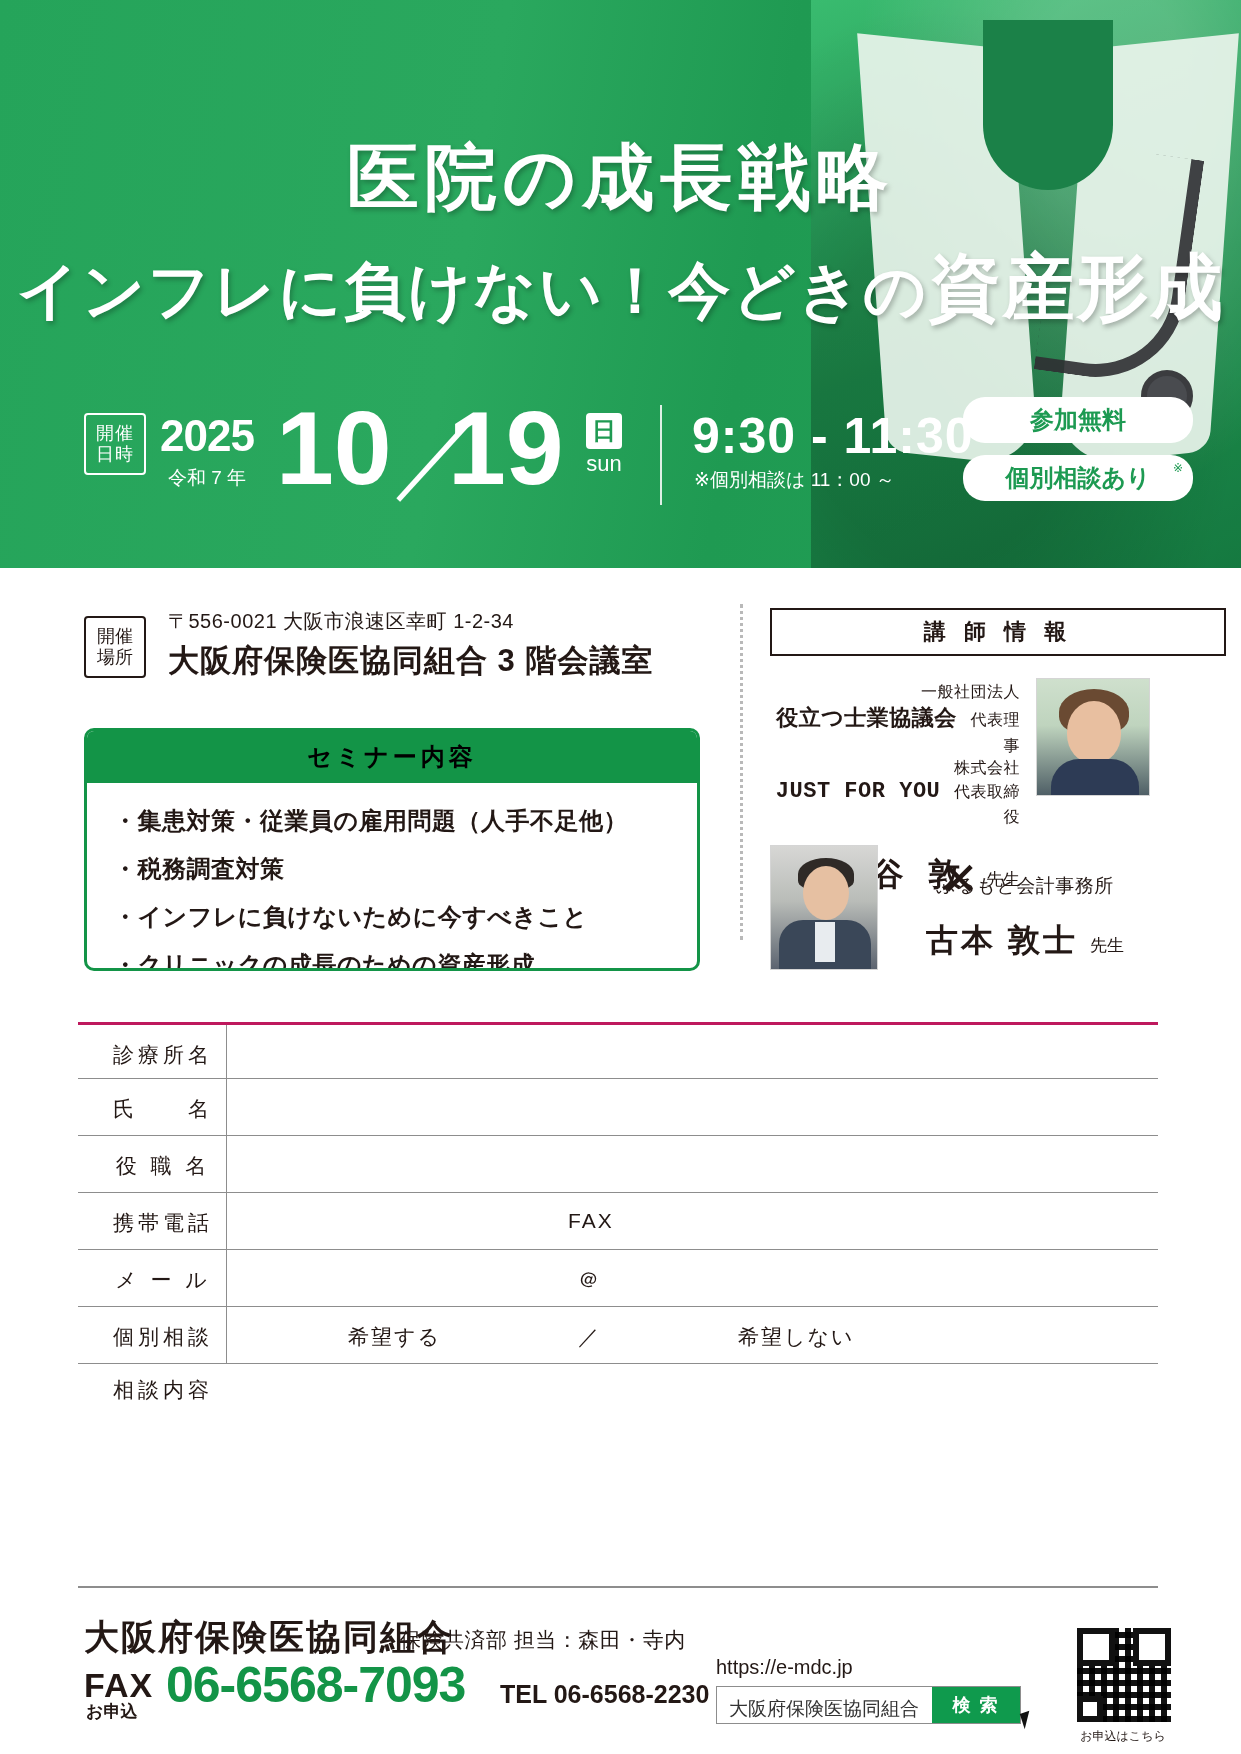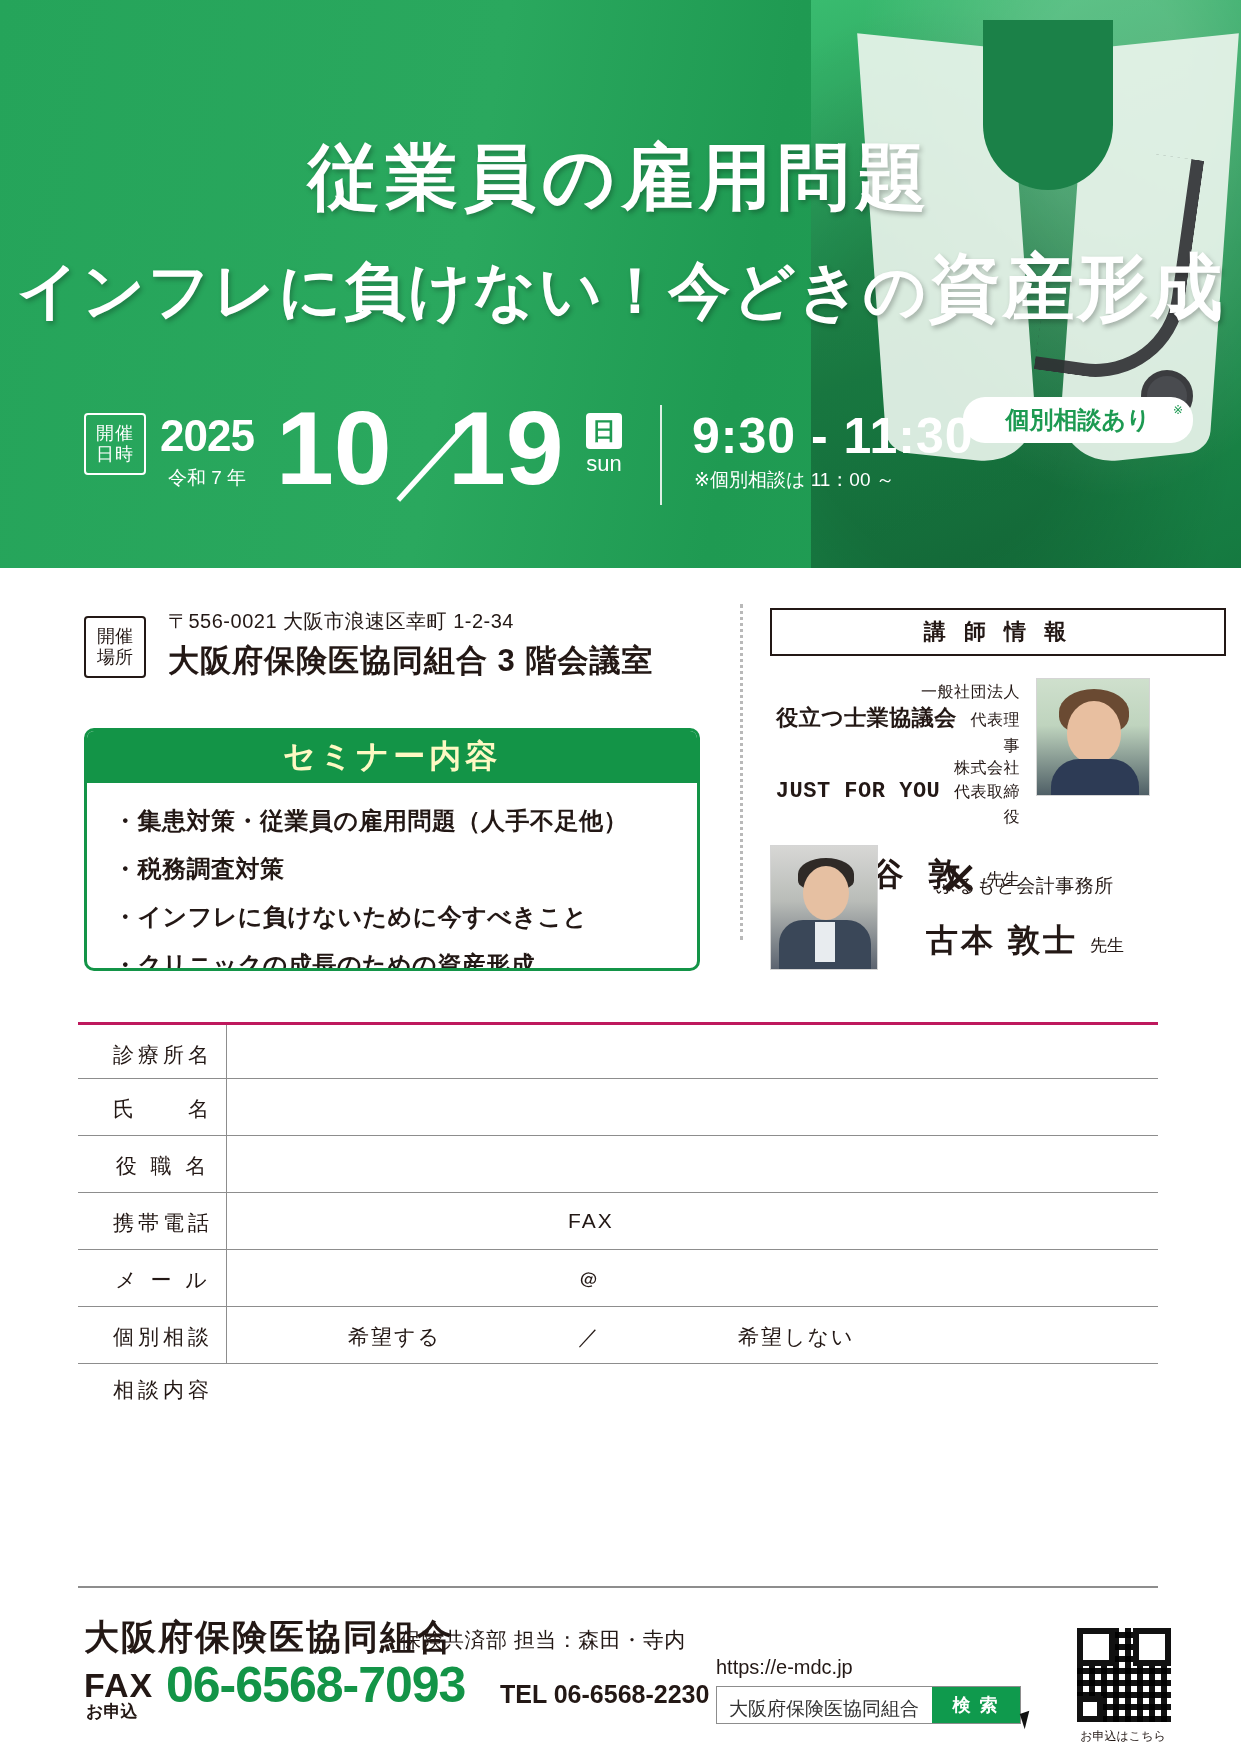--- a/index.html
+++ b/index.html
@@ -117,22 +117,22 @@
     position:absolute; left:740px; top:604px; height:336px; width:0;
     border-left:3px dotted #b9b9b9;
   }
 
   
   .content-box{
     position:absolute; left:84px; top:728px; width:616px; height:243px;
     border:3px solid #139447; border-radius:10px; background:#fff; overflow:hidden;
   }
   .content-head{
-    height:52px; background:#139447; color:#fef9c3; display:flex; align-items:center; justify-content:center;
-    font-size:32px; font-weight:bold; letter-spacing:4px;
+    height:52px; background:#139447; color:#000000; display:flex; align-items:center; justify-content:center;
+    font-size:24px; font-weight:bold; letter-spacing:4px;
   }
   .content-list{ padding:22px 0 0 26px; }
   .content-list li{
     list-style:none; font-size:24px; font-weight:bold; letter-spacing:.5px;
     margin-bottom:16px; color:#231815;
   }
 
   
   .sp-title{
     position:absolute; left:770px; top:608px; width:456px; height:48px;
@@ -238,21 +238,21 @@
     <div class="coat">
       <div class="lapelL"></div>
         <div class="lapelR"></div>
         <div class="neck"></div>
       <div class="steth"></div>
       <div class="steth-bell"></div>
     </div>
 
 
     <div class="hero-title">
-      <div class="t1">従業員の雇用問題</div>
+      <div class="t1">医院の成長戦略</div>
       <div class="t2">
         <span>インフレに負けない！今どきの</span><span class="big">資産形成</span>
       </div>
     </div>
 
     <div class="date-row">
       <div class="date-label">
         <span>開催</span>
         <span>日時</span>
       </div>
@@ -265,20 +265,21 @@
       <div class="d">19</div>
       <div class="dow">
         <div class="sq">日</div>
         <div class="sun">sun</div>
       </div>
       <div class="vline"></div>
       <div class="time">9:30 - 11:30</div>
       <div class="time-note">※個別相談は 11：00 ～</div>
 
       <div class="pills">
+        <div class="pill">参加無料</div>
         <div class="pill">
           <span>個別相談あり</span>
           <span class="sup">※</span>
         </div>
       </div>
     </div>
   </div>
 
   <div class="venue">
     <div class="venue-label">

